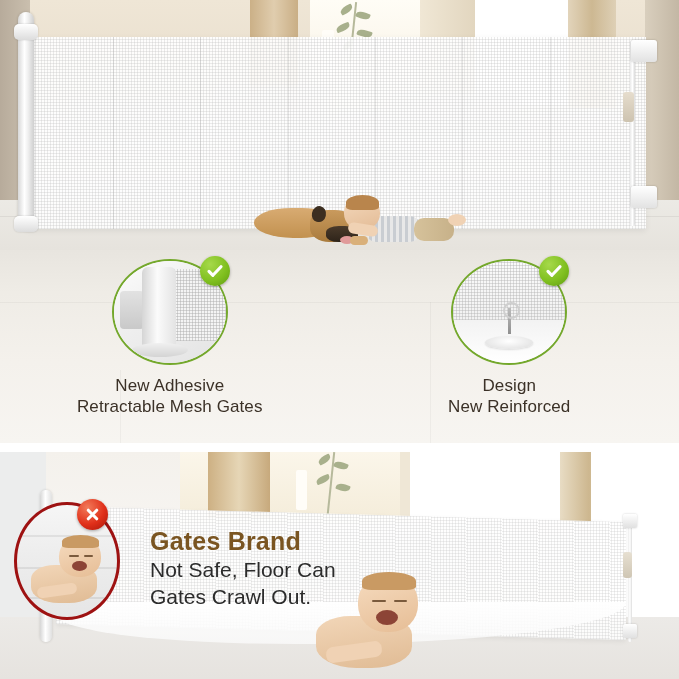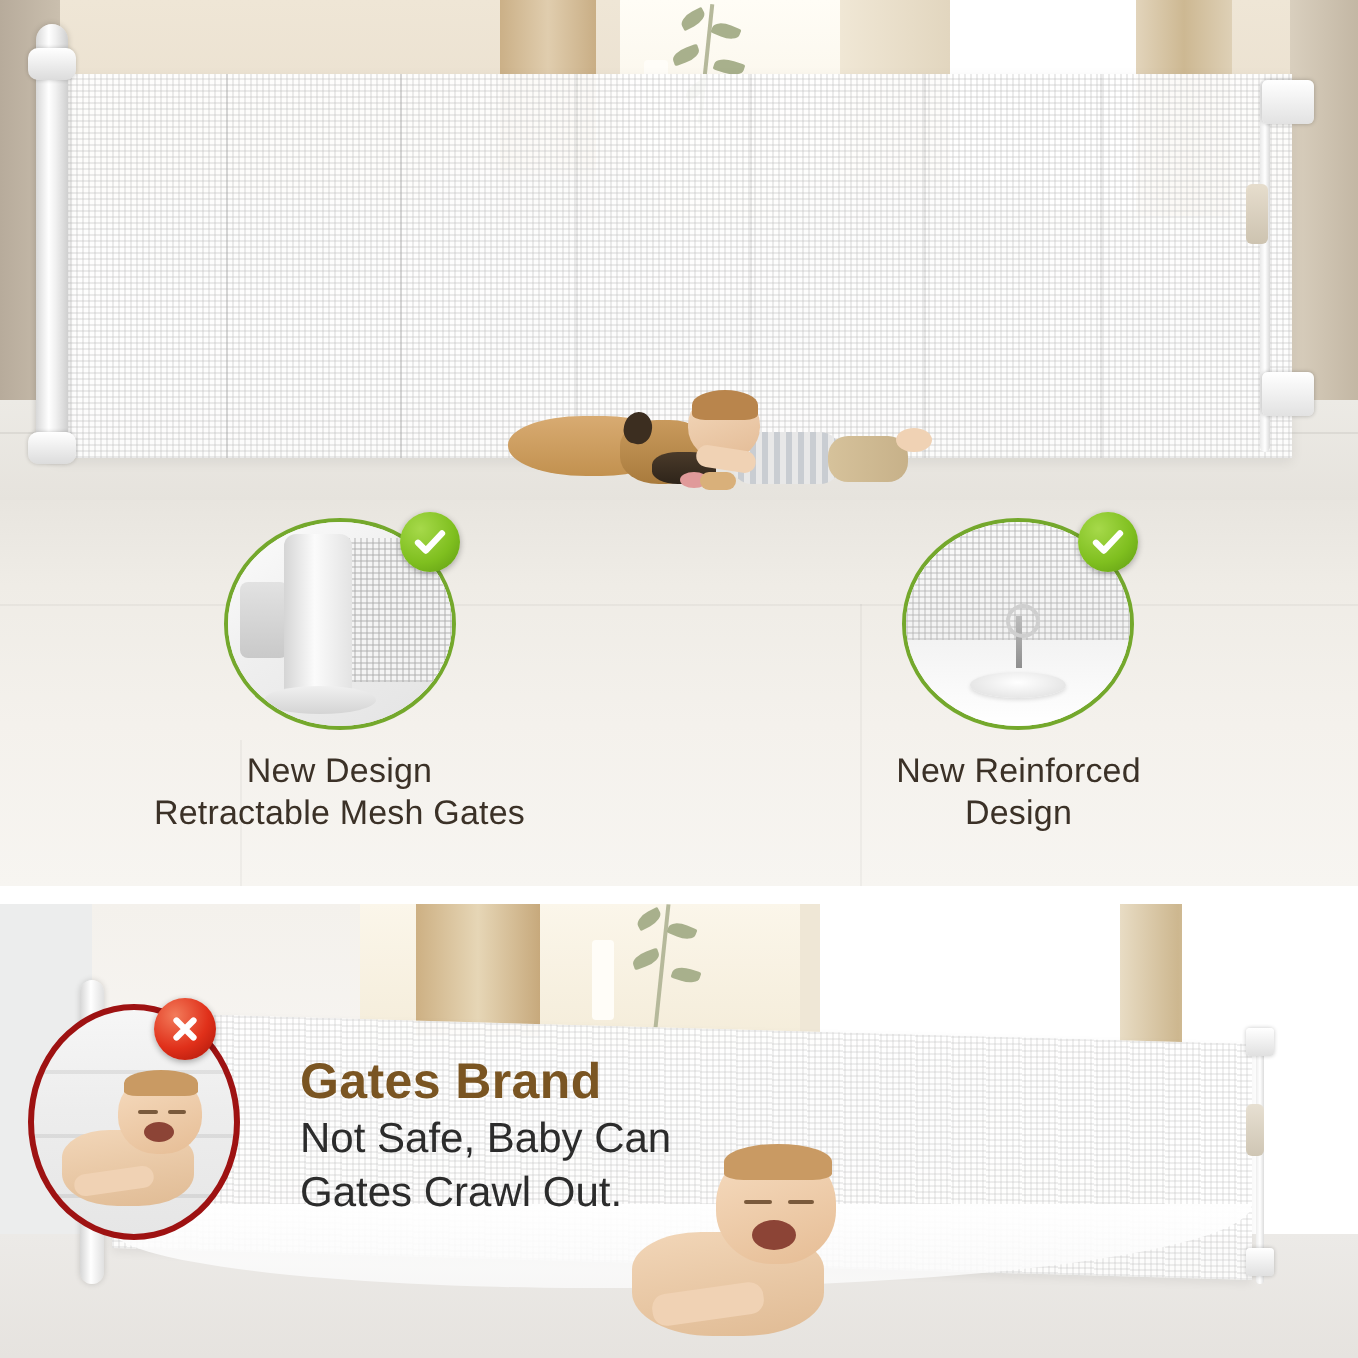--- a/index.html
+++ b/index.html
@@ -267,21 +267,21 @@
               <div class="col-base"></div>
             </div>
           </div>
           <div class="badge-ok">
             <svg viewBox="0 0 24 24" aria-hidden="true">
                 <path d="M4 12.5l5.2 5.2L20 6.3" fill="none" stroke="#ffffff" stroke-width="4.2" stroke-linecap="round" stroke-linejoin="round"></path>
               </svg>
           </div>
         </div>
         <div class="f-label">
-          <div>New Design</div>
+          <div>New Adhesive</div>
           <div>Retractable Mesh Gates</div>
         </div>
       </div>
 
       <div class="f-col">
         <div class="f-circle-wrap">
           <div class="f-circle">
             <div class="ph-b">
               <div class="mesh-f"></div>
               <div class="hook-disc"></div>
@@ -289,22 +289,22 @@
               <div class="hook-ring"></div>
             </div>
           </div>
           <div class="badge-ok">
             <svg viewBox="0 0 24 24" aria-hidden="true">
                 <path d="M4 12.5l5.2 5.2L20 6.3" fill="none" stroke="#ffffff" stroke-width="4.2" stroke-linecap="round" stroke-linejoin="round"></path>
               </svg>
           </div>
         </div>
         <div class="f-label">
+          <div>Design</div>
           <div>New Reinforced</div>
-          <div>Design</div>
         </div>
       </div>
 
 
     </div>
   </div>
 
   <div class="divider"></div>
 
   <div class="bottom">
@@ -363,17 +363,17 @@
   </div>
 
   <div class="badge-no">
     <svg viewBox="0 0 24 24" aria-hidden="true">
       <path d="M6 6 L18 18 M18 6 L6 18" fill="none" stroke="#ffffff" stroke-width="4.4" stroke-linecap="round"></path>
     </svg>
   </div>
 
   <div class="b-text">
     <div class="b-title">Gates Brand</div>
-    <div class="b-sub">Not Safe, Baby Can</div>
+    <div class="b-sub">Not Safe, Floor Can</div>
     <div class="b-sub">Gates Crawl Out.</div>
   </div>
 
 </div>
 
 </body></html>

